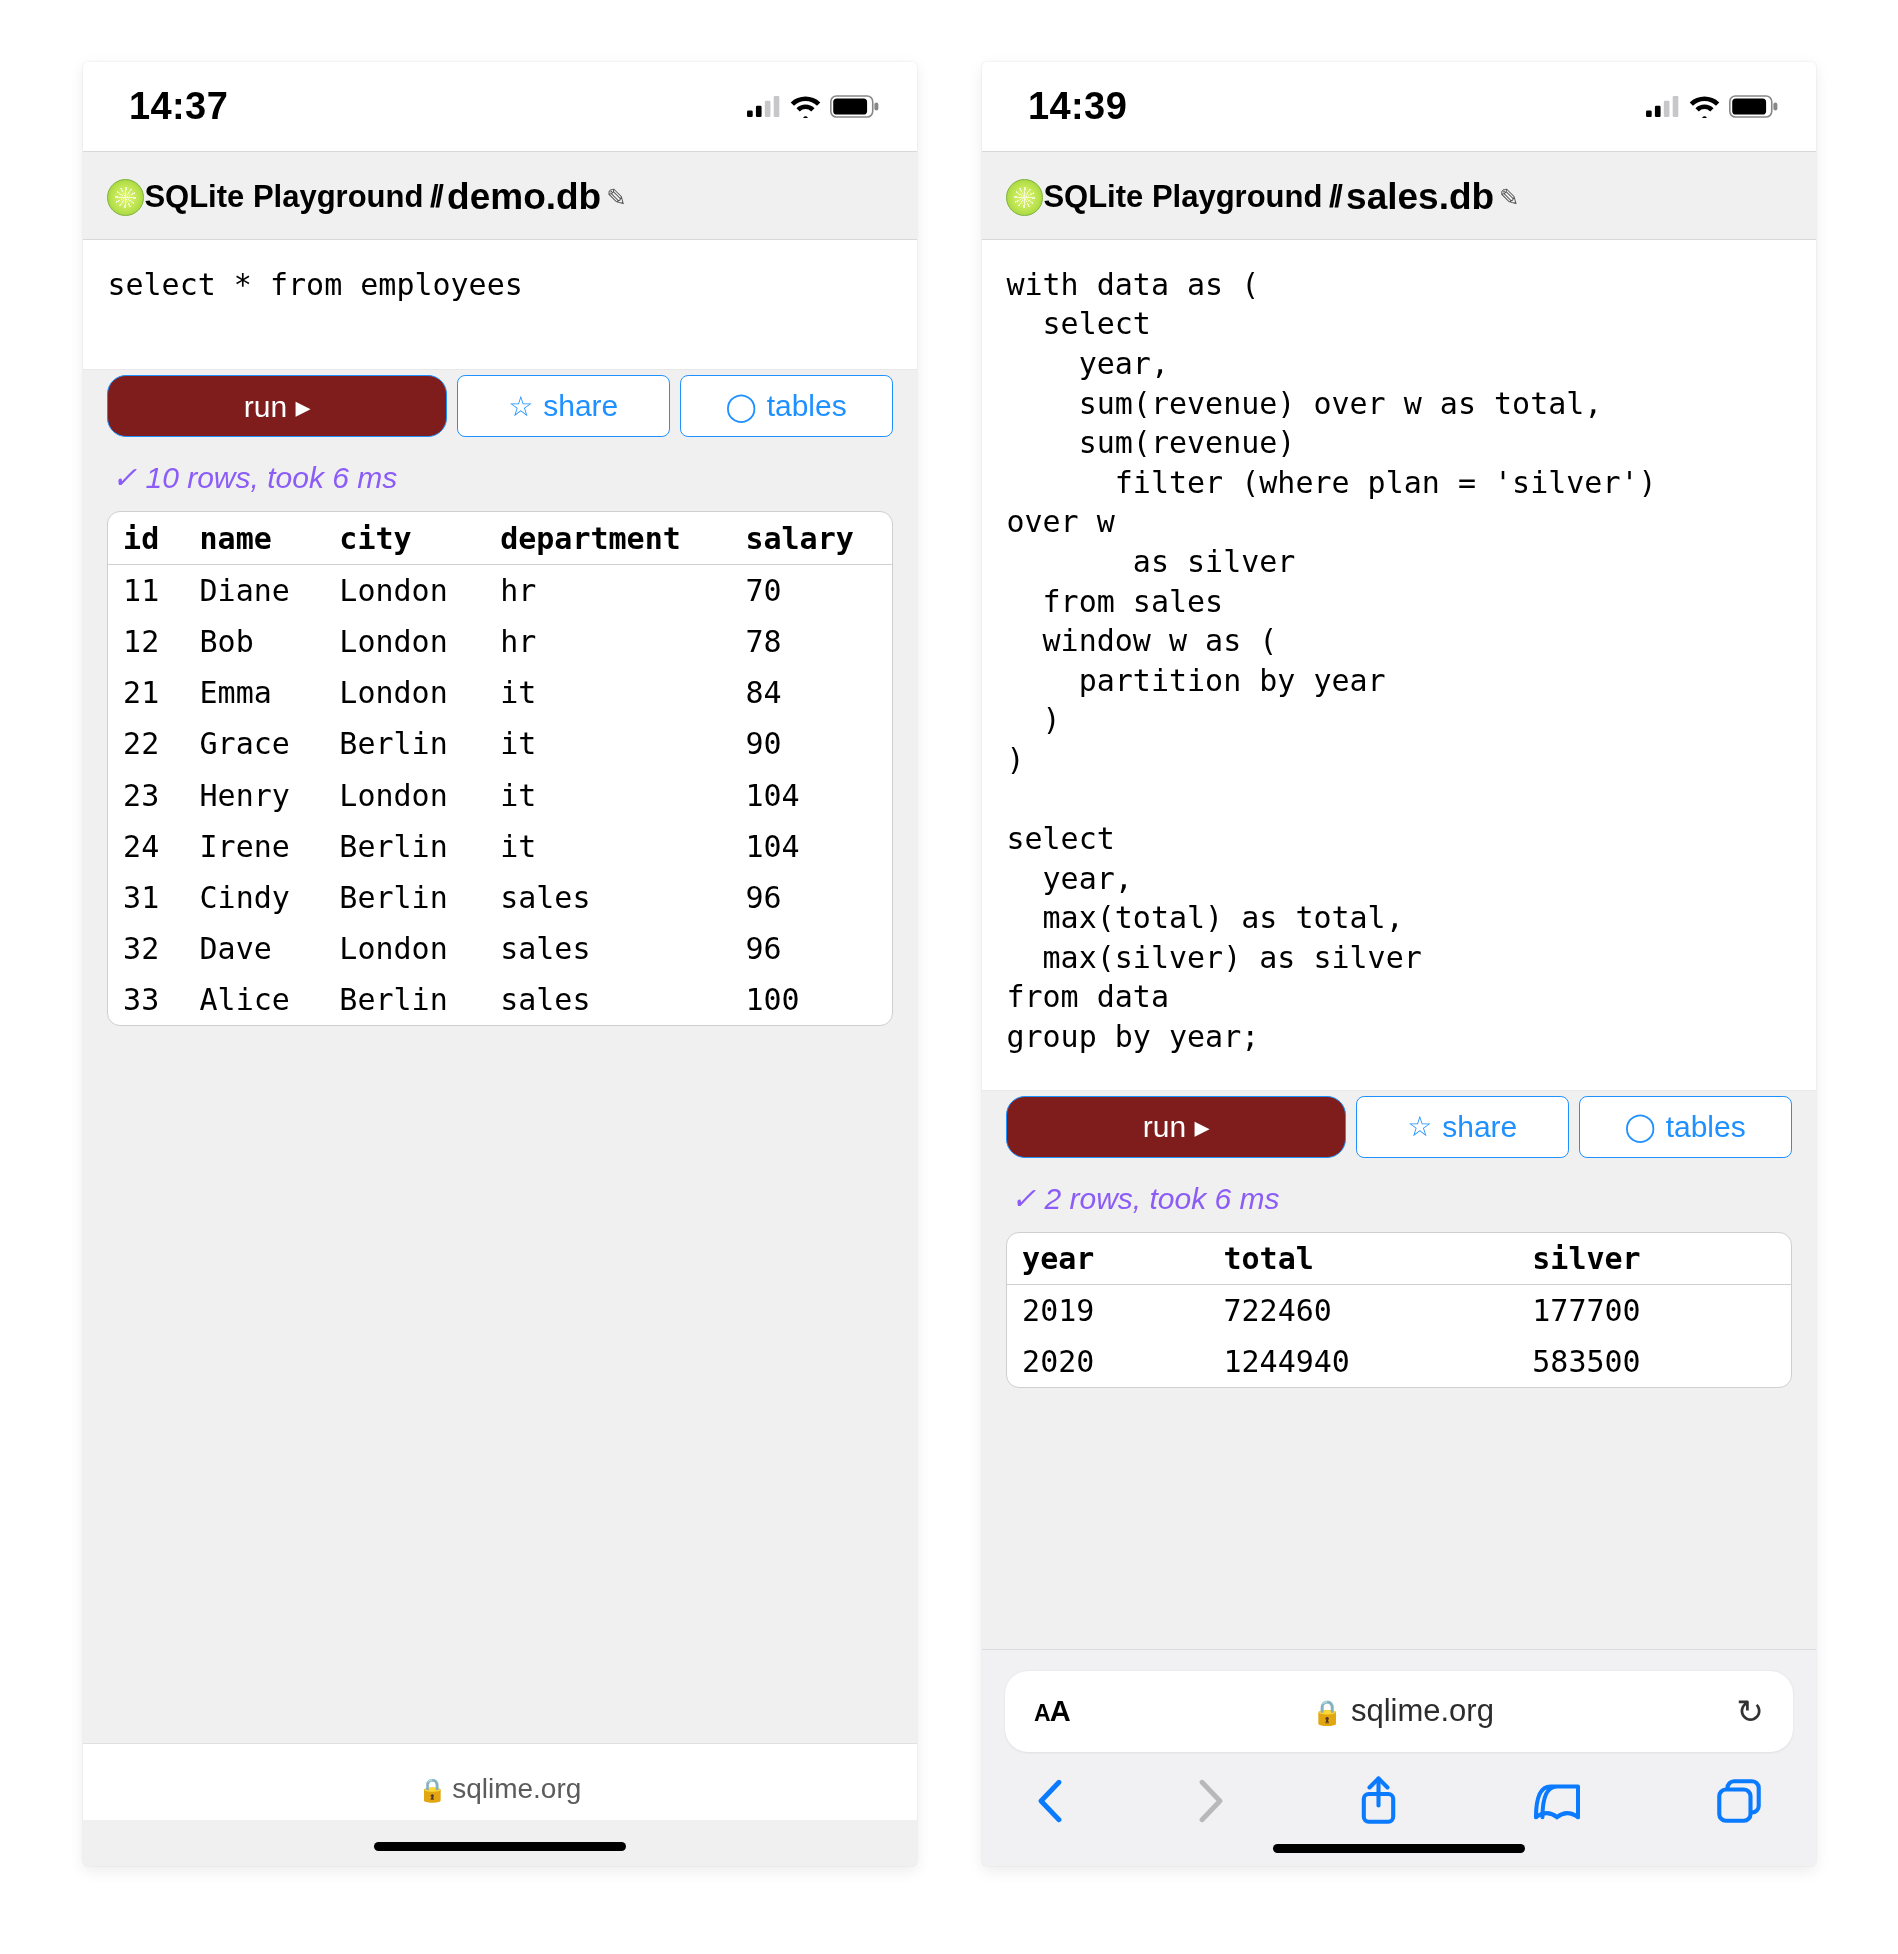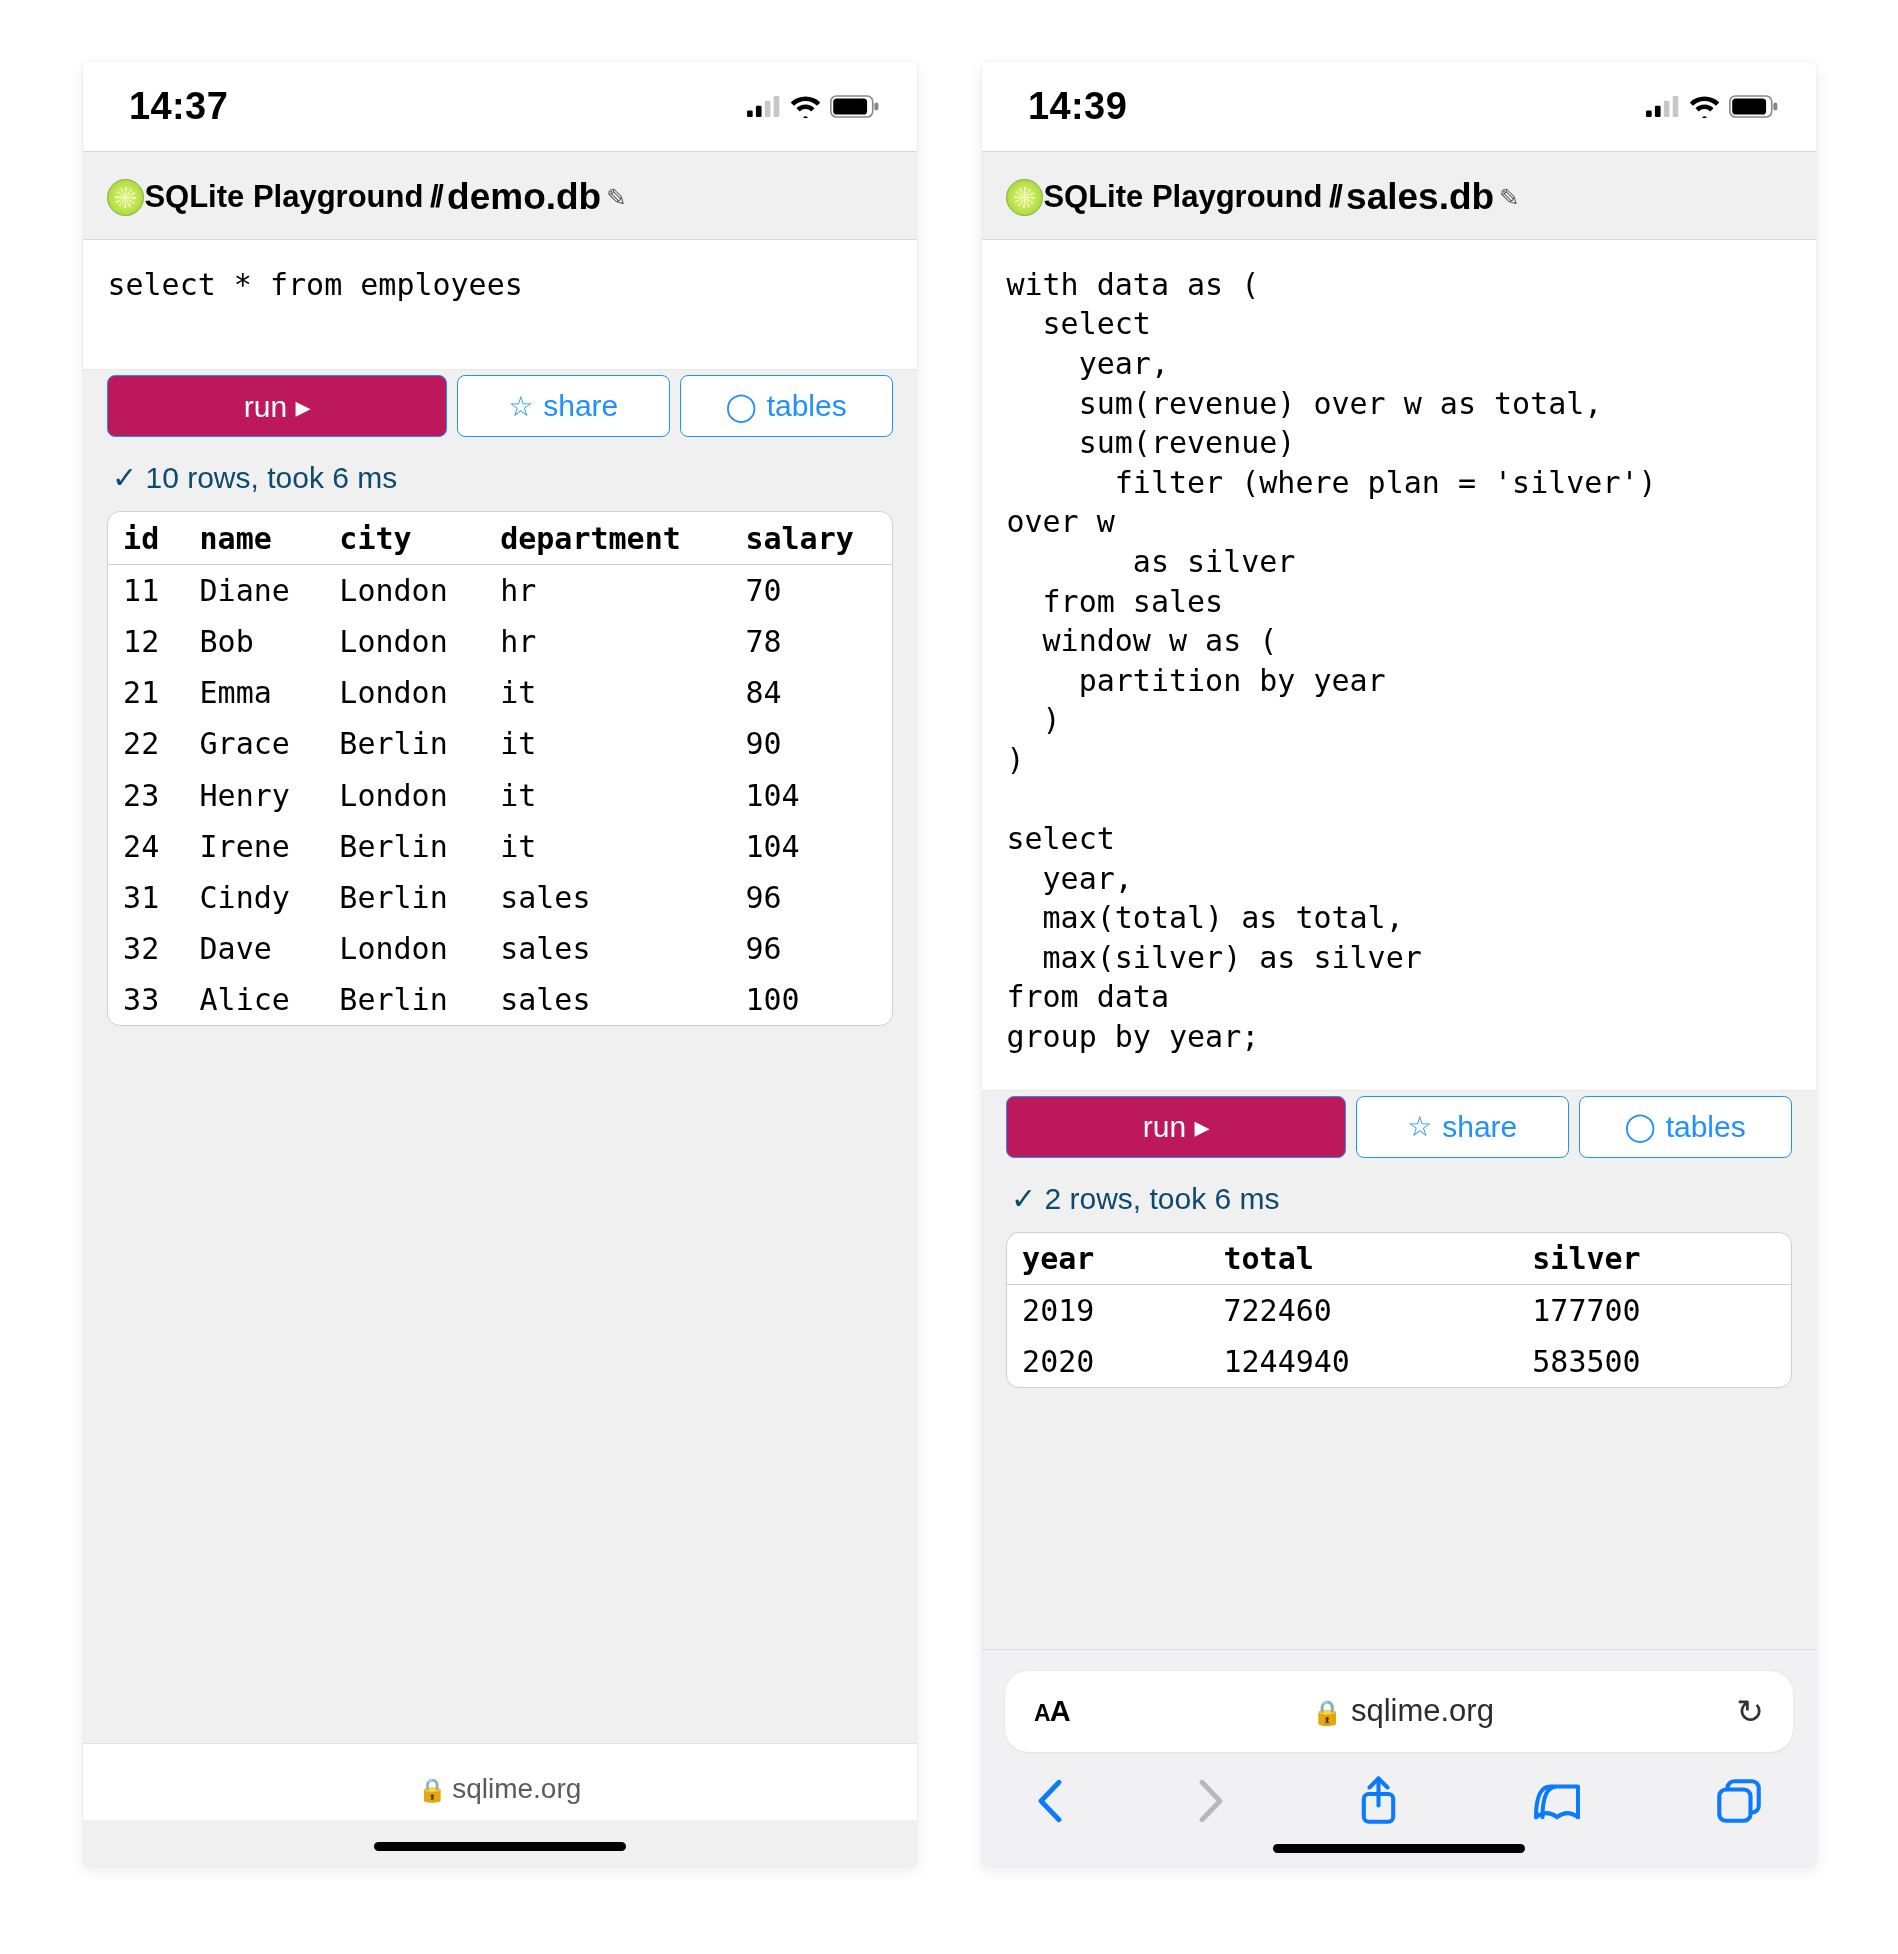--- a/index.html
+++ b/index.html
@@ -98,31 +98,33 @@
     gap: 9.8px;
     font-size: 30px;
     font-weight: 400;
     border: 1.6px solid #1e90ff;
     background: #ffffff;
     color: #1e90ff;
     cursor: pointer;
   }
   .btn.run {
     flex: 1.6;
-    background: #be185d;
+    background: #7f1d1d;
     color: #ffffff;
     border-color: #1e90ff;
+    border-radius: 19px;
   }
   .btn .ic { font-size: 28px; }
 
   
   .result-summary {
     padding: 23px 29px 8.1px;
     font-size: 30px;
-    color: #0c4a6e;
+    color: #8b5cf6;
+    font-style: italic;
   }
 
   
   .table-wrap {
     margin: 8.1px 24.4px 0;
     border: 0.8px solid #cfcfcf;
     border-radius: 13px;
     background: #fff;
   }
   table {

